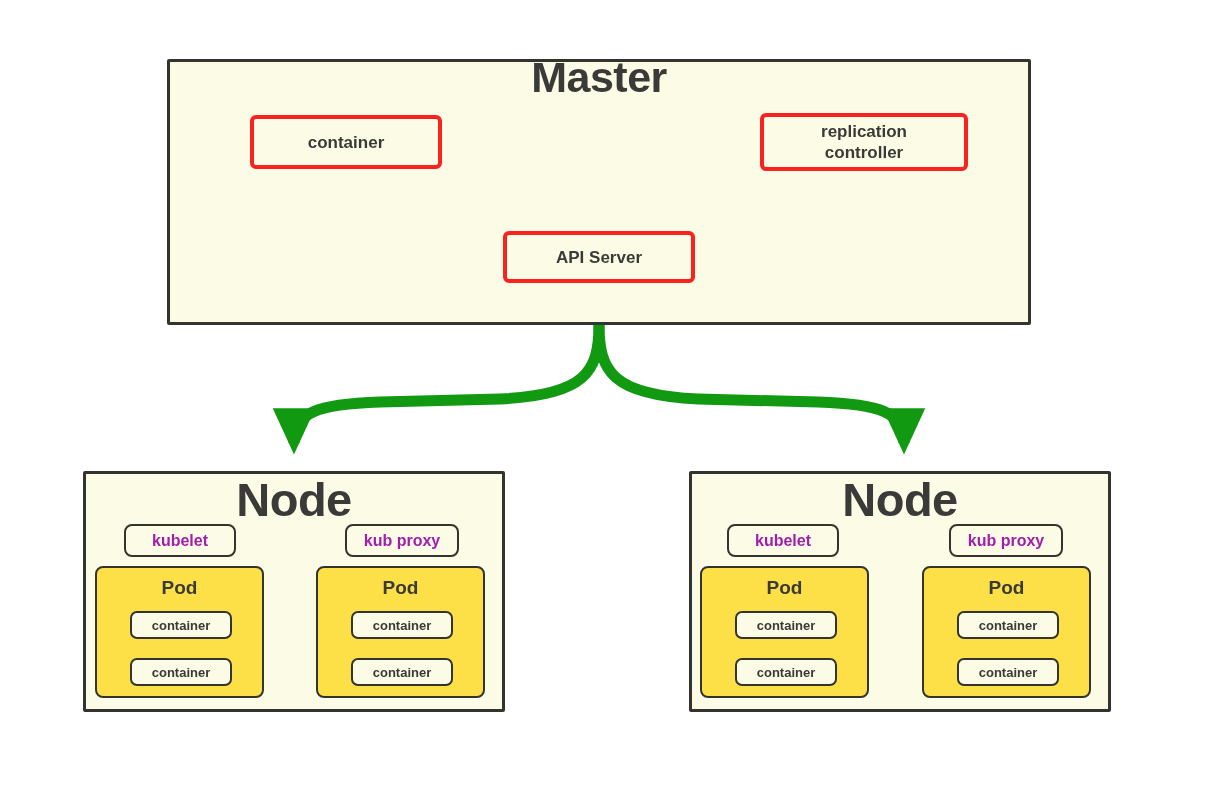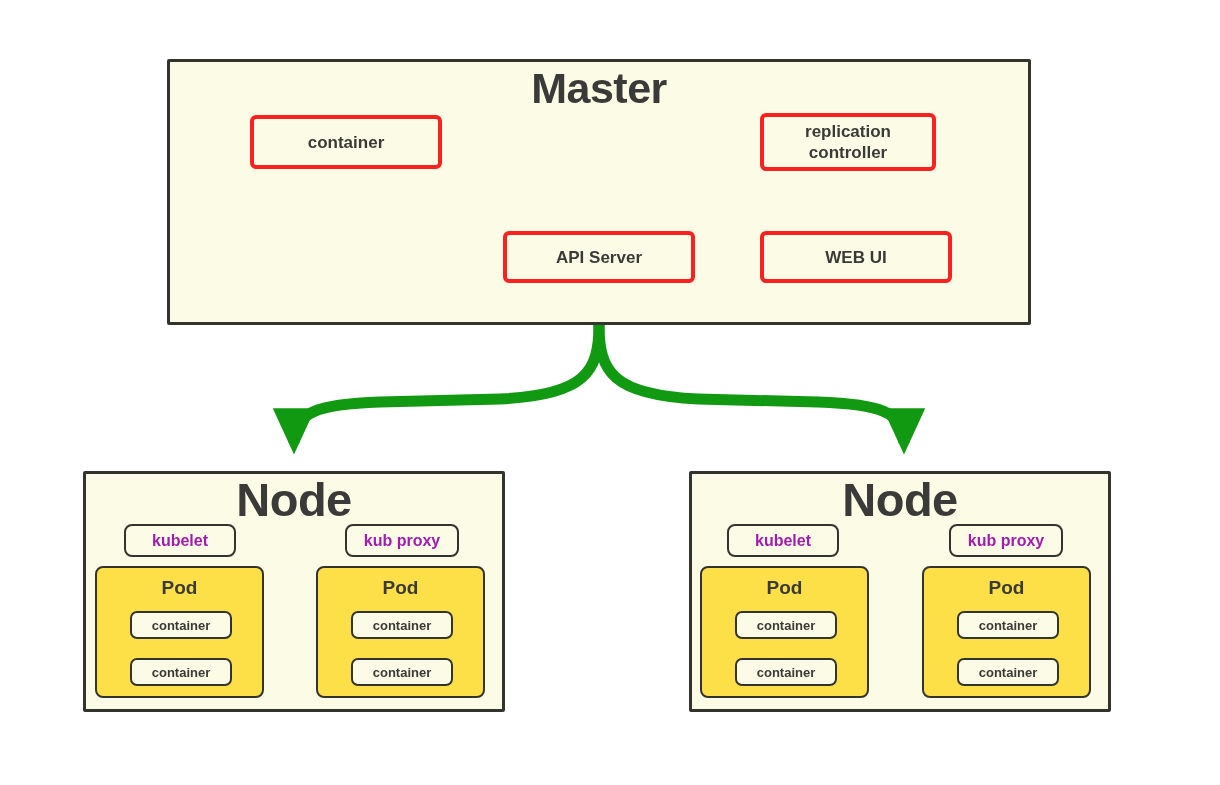--- a/index.html
+++ b/index.html
@@ -64,21 +64,21 @@
     align-items: center;
     justify-content: center;
     text-align: center;
     color: #3a3a38;
     font-weight: bold;
     font-size: 17px;
     line-height: 21px;
   }
   #mbox-scheduler   { left: 250px; top: 115px; width: 192px; height: 54px; }
   #mbox-etcd        { left: 503px; top: 115px; width: 192px; height: 54px; }
-  #mbox-replication { left: 760px; top: 113px; width: 176px; height: 58px; }
+  #mbox-replication { left: 760px; top: 113px; width: 208px; height: 58px; }
   #mbox-kubectl     { left: 250px; top: 231px; width: 192px; height: 52px; }
   #mbox-apiserver   { left: 503px; top: 231px; width: 192px; height: 52px; }
   #mbox-webui       { left: 760px; top: 231px; width: 192px; height: 52px; }
 
   
   .agent-box {
     position: absolute;
     background: #fcfce6;
     border: 2.5px solid #34342e;
     border-radius: 8px;
@@ -145,42 +145,39 @@
     <line x1="443" y1="257" x2="503" y2="257" stroke="#0000cc" stroke-width="4.5" marker-end="url(#arrow-blue)"></line>
 
     <line x1="759" y1="257" x2="697" y2="257" stroke="#0000cc" stroke-width="4.5" marker-end="url(#arrow-blue)"></line>
 
     <path d="M 599 325 C 599 372 585 395 500 399 L 380 402 C 318 404 294 412 294 443" fill="none" stroke="#119911" stroke-width="11" stroke-linecap="butt" marker-end="url(#arrow-green)"></path>
 
     <path d="M 599 325 C 599 372 613 395 698 399 L 818 402 C 880 404 904 412 904 443" fill="none" stroke="#119911" stroke-width="11" stroke-linecap="butt" marker-end="url(#arrow-green)"></path>
   </svg>
 
   <div class="panel" id="panel-master"></div>
-  <div class="panel-title" id="title-master" style="left:167px; width:864px;margin-top:11px;">Master</div>
+  <div class="panel-title" id="title-master" style="left:167px; width:864px;">Master</div>
 
   <div class="mbox" id="mbox-scheduler">
     <span>container</span>
   </div>
 
 
   <div class="mbox" id="mbox-replication">
     <span>
       <span>replication</span><br>
       <span>controller</span>
     </span>
   </div>
 
 
   <div class="mbox" id="mbox-apiserver">
     <span>API Server</span>
   </div>
 
-  <div class="mbox" id="mbox-webui">
-    <span>WEB UI</span>
-  </div>
 
   <div class="panel" id="panel-node-1"></div>
   <div class="panel-title node-title" style="left:83px; width:422px; top:477px;">Node</div>
 
   <div class="agent-box" style="left:124px; top:524px; width:112px; height:33px;">
     <span>kubelet</span>
   </div>
   <div class="agent-box" style="left:345px; top:524px; width:114px; height:33px;">
     <span>kub proxy</span>
   </div>

